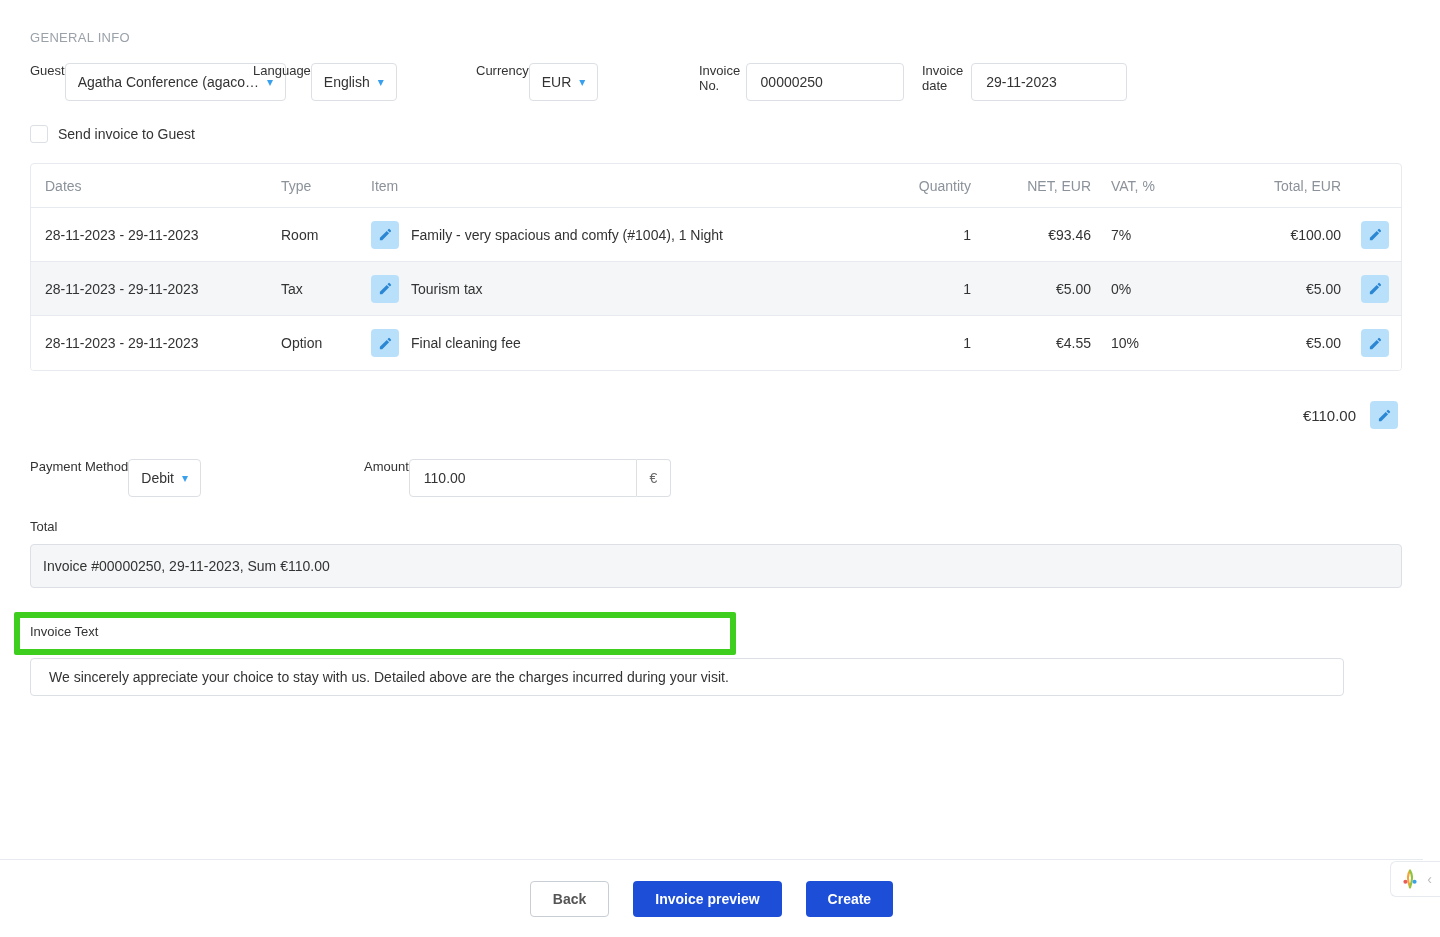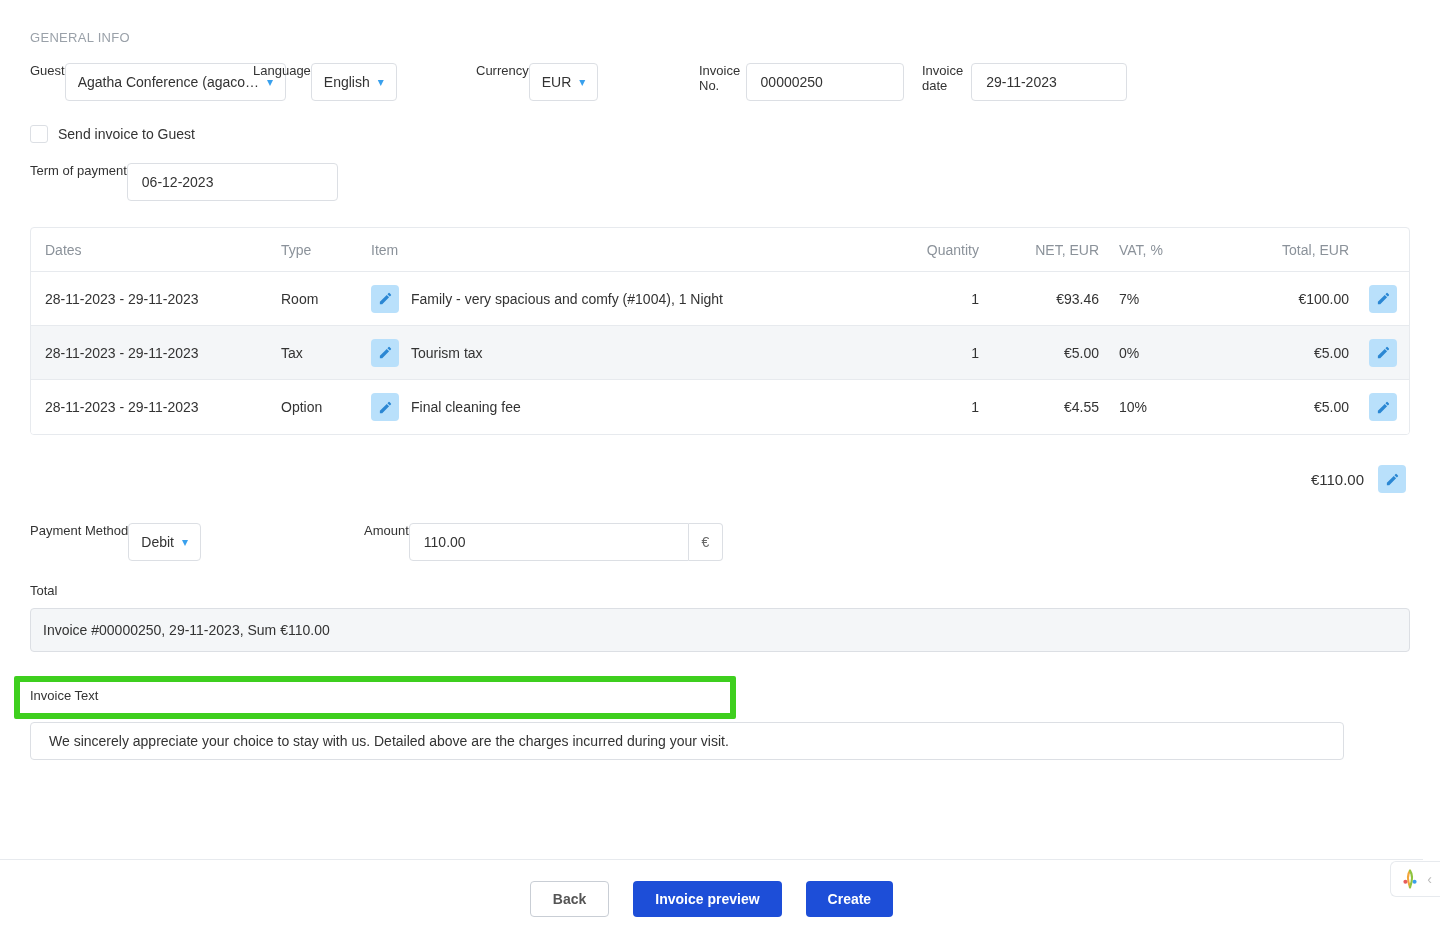--- a/index.html
+++ b/index.html
@@ -6,21 +6,21 @@
   body {
     margin: 0;
     padding: 0;
     font-family: -apple-system, "Helvetica Neue", Arial, sans-serif;
     font-size: 14px;
     color: #333;
     background: #fff;
     width: 1440px;
   }
   .page {
-    padding: 30px 30px 100px 30px;
+    padding: 30px 38px 100px 30px;
   }
   .section-heading {
     font-size: 13px;
     color: #9aa1a9;
     letter-spacing: 0.3px;
     margin-bottom: 18px;
   }
   .row {
     display: flex;
     gap: 18px;
@@ -118,21 +118,21 @@
   .action-cell { display: flex; justify-content: flex-end; padding-right: 12px; }
   .grand {
     display: flex;
     justify-content: flex-end;
     align-items: center;
     gap: 14px;
     margin: 30px 4px;
   }
   .pay-row { display: flex; gap: 18px; align-items: flex-end; margin-bottom: 22px; }
   .amount-wrap { display: flex; }
-  .amount-wrap .input { border-radius: 4px 0 0 4px; width: 280px; }
+  .amount-wrap .input { border-radius: 4px 0 0 4px; width: 228px; }
   .amount-wrap .suffix {
     border: 1px solid #dcdfe4;
     border-left: none;
     border-radius: 0 4px 4px 0;
     height: 38px; width: 34px;
     display: flex; align-items: center; justify-content: center;
     color: #666;
   }
   .total-box {
     border: 1px solid #dcdfe4;
@@ -237,26 +237,20 @@
         <input value="29-11-2023" style="">
       </div>
     </div>
   </div>
 
   <div class="cb-row">
     <div class="cb"></div>
     <span>Send invoice to Guest</span>
   </div>
 
-  <div class="field" style="width:316px; margin-bottom:26px">
-    <span class="field-label">Term of payment</span>
-    <div class="input">
-      <input value="06-12-2023" style="">
-    </div>
-  </div>
 
   <div class="table">
     <div class="thead">
       <div class="cell">Dates</div>
       <div class="cell">Type</div>
       <div class="cell">Item</div>
       <div class="cell r">Quantity</div>
       <div class="cell r">NET, EUR</div>
       <div class="cell">VAT, %</div>
       <div class="cell r">Total, EUR</div>

